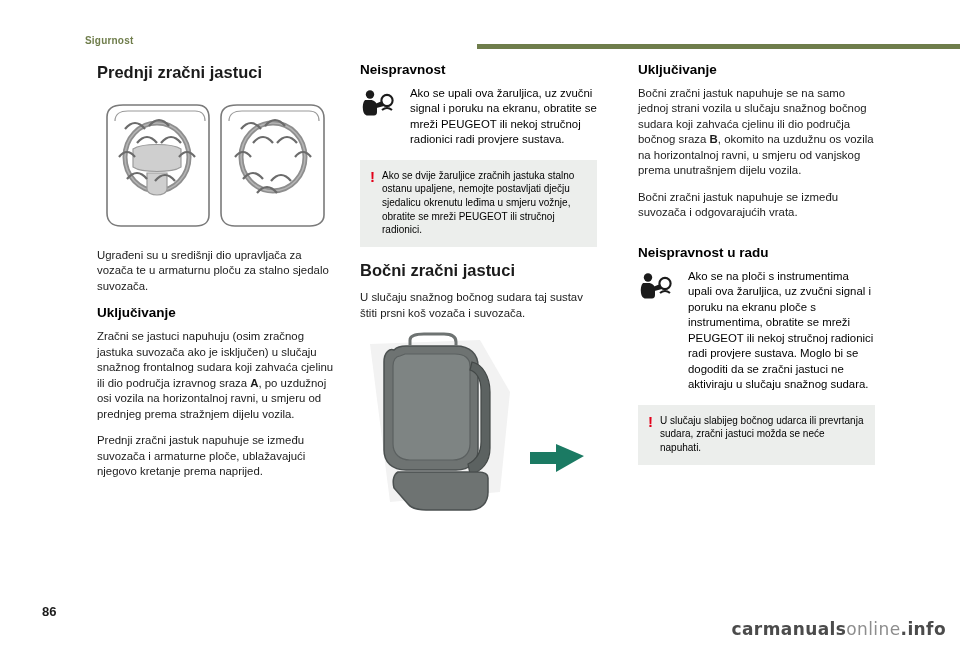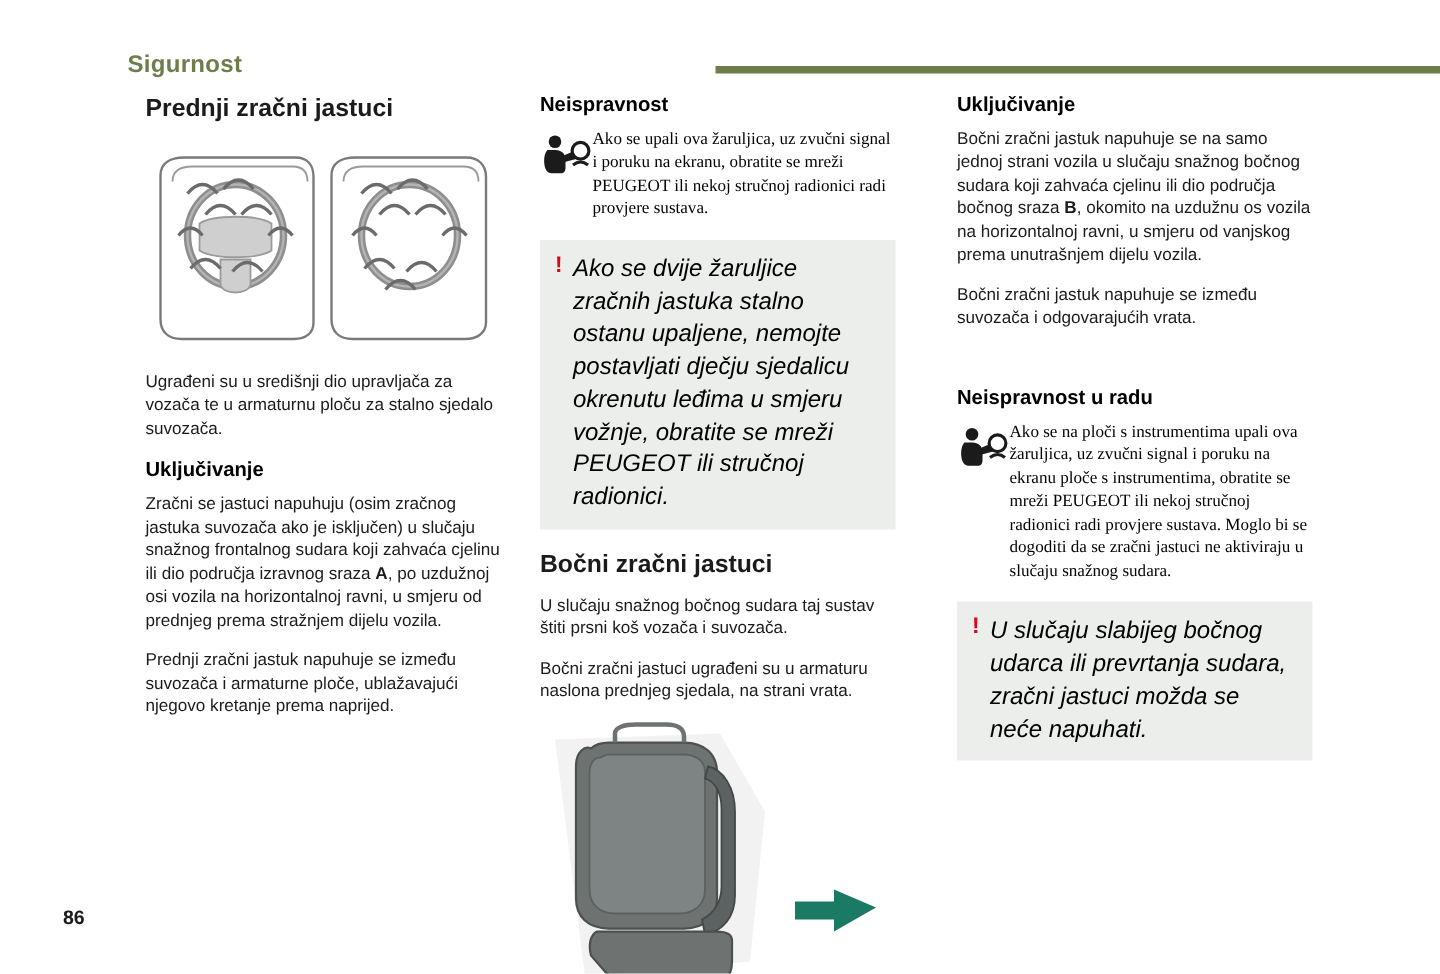--- a/index.html
+++ b/index.html
@@ -17,21 +17,21 @@
   }
   .page {
     position: absolute;
     inset: 0;
   }
   
   .header-label {
     position: absolute;
     left: 85px;
     top: 35px;
-    font-size: 16px;
+    font-size: 10px;
     font-weight: bold;
     color: #6f7d4b;
     letter-spacing: 0.2px;
   }
   .header-rule {
     position: absolute;
     left: 477px;
     top: 44px;
     width: 483px;
     height: 5px;
@@ -81,32 +81,30 @@
   }
   .note .bang {
     color: #e2001a;
     font-weight: bold;
     font-size: 15px;
     line-height: 1.05;
     flex: 0 0 auto;
   }
   .note p {
     margin: 0;
-    font-size: 16px;
+    font-size: 10px;
     line-height: 1.36;
-    font-style: italic;
   }
 
   
   .iconblock {
     display: flex;
-    gap: 1px;
+    gap: 16px;
     align-items: flex-start;
     margin-bottom: 12px;
-    font-family: Liberation Serif, serif;
   }
   .iconblock .ic {
     flex: 0 0 auto;
     width: 34px;
     height: 30px;
     margin-top: 2px;
   }
   .iconblock p {
     margin: 0;
     font-size: 11.4px;
@@ -223,21 +221,20 @@
     </div>
 
     <div class="note">
       <span class="bang">!</span>
       <p>Ako se dvije žaruljice zračnih jastuka stalno ostanu upaljene, nemojte postavljati dječju sjedalicu okrenutu leđima u smjeru vožnje, obratite se mreži PEUGEOT ili stručnoj radionici.</p>
     </div>
 
     <h1 class="section">Bočni zračni jastuci</h1>
 
     <p class="body">U slučaju snažnog bočnog sudara taj sustav štiti prsni koš vozača i suvozača.</p>
-    <p class="body">Bočni zračni jastuci ugrađeni su u armaturu naslona prednjeg sjedala, na strani vrata.</p>
 
     <div class="illus2">
       <svg width="237" height="180" viewBox="0 0 237 180" xmlns="http://www.w3.org/2000/svg">
         <rect x="0" y="0" width="237" height="180" fill="#ffffff"></rect>
 
         <path d="M10 12 L120 8 L150 60 L140 160 L30 170 Z" fill="#f2f2f2"></path>
 
         <path d="M34 18 C30 16 24 20 24 30 L24 118 C24 130 32 138 46 138 L96 138 C110 138 118 130 118 118 L118 34 C118 22 110 14 96 14 L46 14 C40 14 36 16 34 18 Z" fill="#6e7372" stroke="#4b5050" stroke-width="1.5"></path>
         <path d="M40 24 C36 24 33 28 33 34 L33 112 C33 122 40 128 50 128 L93 128 C103 128 110 122 110 112 L110 34 C110 26 104 22 95 22 L45 22 Z" fill="#7e8483" stroke="#5b6060" stroke-width="1.2"></path>
 
@@ -252,21 +249,21 @@
         </g>
       </svg>
     </div>
   </div>
 
   <div class="col col3">
     <h2 class="sub">Uključivanje</h2>
 
     <p class="body"><span>Bočni zračni jastuk napuhuje se na samo jednoj strani vozila u slučaju snažnog bočnog sudara koji zahvaća cjelinu ili dio područja bočnog sraza </span><b>B</b><span>, okomito na uzdužnu os vozila na horizontalnoj ravni, u smjeru od vanjskog prema unutrašnjem dijelu vozila.</span></p>
 
-    <p class="body" style="margin-bottom:36px;">Bočni zračni jastuk napuhuje se između suvozača i odgovarajućih vrata.</p>
+    <p class="body" style="margin-bottom:24px;">Bočni zračni jastuk napuhuje se između suvozača i odgovarajućih vrata.</p>
 
     <h2 class="sub">Neispravnost u radu</h2>
 
     <div class="iconblock">
       <span class="ic">
         <svg width="34" height="30" viewBox="0 0 34 30" xmlns="http://www.w3.org/2000/svg">
           <circle cx="10" cy="6.5" r="4.2" fill="#1b1b1b"></circle>
           <path d="M5 12 C3 14 2.4 18 3 22 C3.4 25 5 27.5 7.6 27.5 L14 27.5 C16 27.5 17 26 17 24 L17 18 C17 14.5 14 12 10.5 12 Z" fill="#1b1b1b"></path>
           <path d="M15 16 L22 13 L24 18 L16.5 20 Z" fill="#1b1b1b"></path>
           <circle cx="27" cy="12.5" r="5.6" fill="none" stroke="#1b1b1b" stroke-width="2.1"></circle>
@@ -276,14 +273,15 @@
       <p>Ako se na ploči s instrumentima upali ova žaruljica, uz zvučni signal i poruku na ekranu ploče s instrumentima, obratite se mreži PEUGEOT ili nekoj stručnoj radionici radi provjere sustava. Moglo bi se dogoditi da se zračni jastuci ne aktiviraju u slučaju snažnog sudara.</p>
     </div>
 
     <div class="note">
       <span class="bang">!</span>
       <p>U slučaju slabijeg bočnog udarca ili prevrtanja sudara, zračni jastuci možda se neće napuhati.</p>
     </div>
   </div>
 
   <div class="page-number">86</div>
+  <div class="watermark"><span class="bold">carmanuals</span><span>online</span><span class="bold">.info</span></div>
 
 </div>
 
 </body></html>

